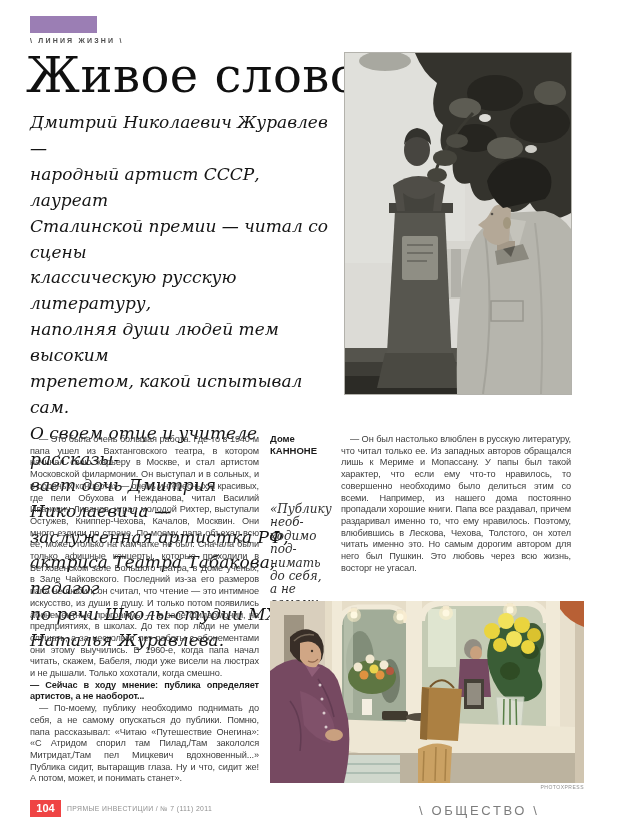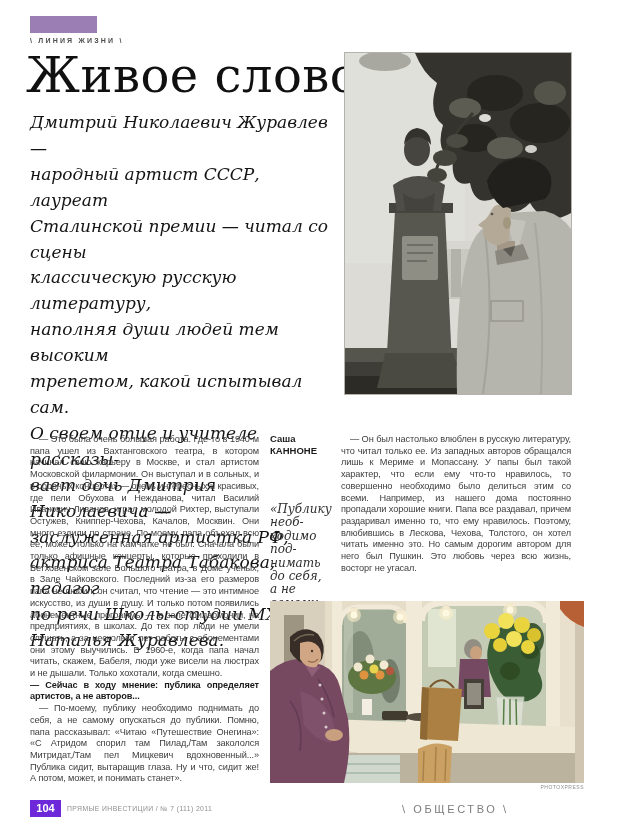--- a/index.html
+++ b/index.html
@@ -44,28 +44,28 @@
     position:absolute;left:270px;top:417px;width:64px;
     font-size:9.5px;line-height:11.5px;font-weight:bold;color:#1b1b1b;white-space:pre-line;
   }
   .pullquote{
     position:absolute;left:270px;top:487px;width:66px;
     font-family:"DejaVu Serif","Liberation Serif",serif;font-style:italic;
     font-size:12px;line-height:13.4px;color:#2e2e2e;white-space:pre-line;
   }
   
   .pagenum-box{
-    position:absolute;left:30px;top:784px;width:31px;height:17px;background:#6d28d9;
+    position:absolute;left:30px;top:784px;width:31px;height:17px;background:#ef4444;
     color:#fff;font-weight:bold;font-size:11px;line-height:17px;text-align:center;
   }
   .mag{
     position:absolute;left:67px;top:789px;font-size:6.8px;letter-spacing:0.4px;color:#8f8f8f;
   }
   .footer-section{
-    position:absolute;left:402px;top:787px;font-size:11px;letter-spacing:2.6px;color:#7d7d7d;white-space:nowrap;
+    position:absolute;left:419px;top:787px;font-size:13px;letter-spacing:2.6px;color:#7d7d7d;white-space:nowrap;
   }
 </style>
 </head>
 <body>
 
 <div class="page">
 
   <div class="kicker-box"></div>
   <div class="kicker">\ ЛИНИЯ ЖИЗНИ \</div>
   <h1 class="title">Живое слово</h1>
@@ -146,25 +146,25 @@
         <path d="M158,152 Q150,150 146,158 Q142,166 138,168 L133,172 L139,176 Q136,182 141,186 Q146,192 154,192 L164,188 L166,156 Z" fill="#b4a897"></path>
         <circle cx="147" cy="161" r="1.3" fill="#55504a"></circle>
         <ellipse cx="162" cy="170" rx="4" ry="6" fill="#a2977f"></ellipse>
         <path d="M142,128 Q150,107 178,105 Q202,108 206,124 Q208,138 200,146 L158,155 Q144,144 142,128 Z" fill="#21201c"></path>
       </g>
     </svg>
   </figure>
 
   <div class="col col-left">
     <p class="a">— Это была очень большая работа. Где-то в 1940-м папа ушел из Вахтанговского театра, в котором начинал свою карьеру в Москве, и стал артистом Московской филармонии. Он выступал и в сольных, и в сборных концертах — очень интересных и красивых, где пели Обухова и Нежданова, читал Василий Иванович Ливанов, играл молодой Рихтер, выступали Остужев, Книппер-Чехова, Качалов, Москвин. Они много ездили по стране. По-моему, папа объехал всю ее, может, только на Камчатке не был. Сначала были только афишные концерты, которые проходили в Бетховенском зале Большого театра, в Доме ученых, в Зале Чайковского. Последний из-за его размеров папа не любил, он считал, что чтение — это интимное искусство, из души в душу. И только потом появились абонементные программы — в зале филармонии, на предприятиях, в школах. До тех пор люди не умели слушать, а за несколько лет работы с абонементами они этому выучились. В 1960-е, когда папа начал читать, скажем, Бабеля, люди уже висели на люстрах и не дышали. Только хохотали, когда смешно.</p>
-    <p class="q">— Сейчас в ходу мнение: публика определяет артистов, а не авторов...</p>
+    <p class="q">— Сейчас в ходу мнение: публика определяет артистов, а не наоборот...</p>
     <p class="a">— По-моему, публику необходимо поднимать до себя, а не самому опускаться до публики. Помню, папа рассказывал: «Читаю «Путешествие Онегина»: «С Атридом спорил там Пилад,/Там закололся Митридат,/Там пел Мицкевич вдохновенный...» Публика сидит, вытаращив глаза. Ну и что, сидит же! А потом, может, и понимать станет».</p>
   </div>
 
-  <div class="byline">Саша
+  <div class="byline">Доме
 КАННОНЕ</div>
   <div class="pullquote">«Публику необ-
 ходимо под-
 нимать до себя,
 а не самому
 опускаться
 до публики».</div>
 
   <div class="col col-right">
     <p class="a">— Он был настолько влюблен в русскую литературу, что читал только ее. Из западных авторов обращался лишь к Мериме и Мопассану. У папы был такой характер, что если ему что-то нравилось, то совершенно необходимо было делиться этим со всеми. Например, из нашего дома постоянно пропадали хорошие книги. Папа все раздавал, причем раздаривал именно то, что ему нравилось. Поэтому, влюбившись в Лескова, Чехова, Толстого, он хотел читать именно это. Но самым дорогим автором для него был Пушкин. Это любовь через всю жизнь, восторг не угасал.</p>

